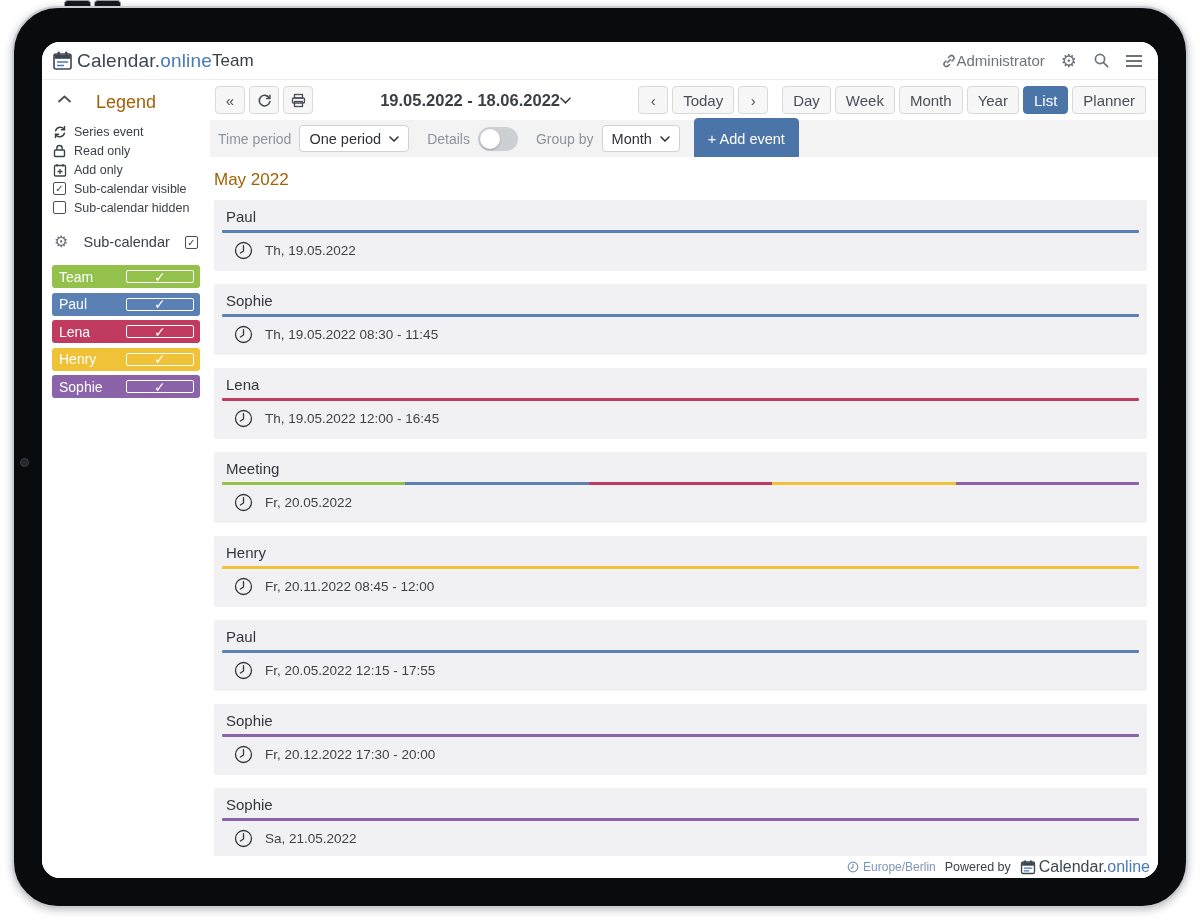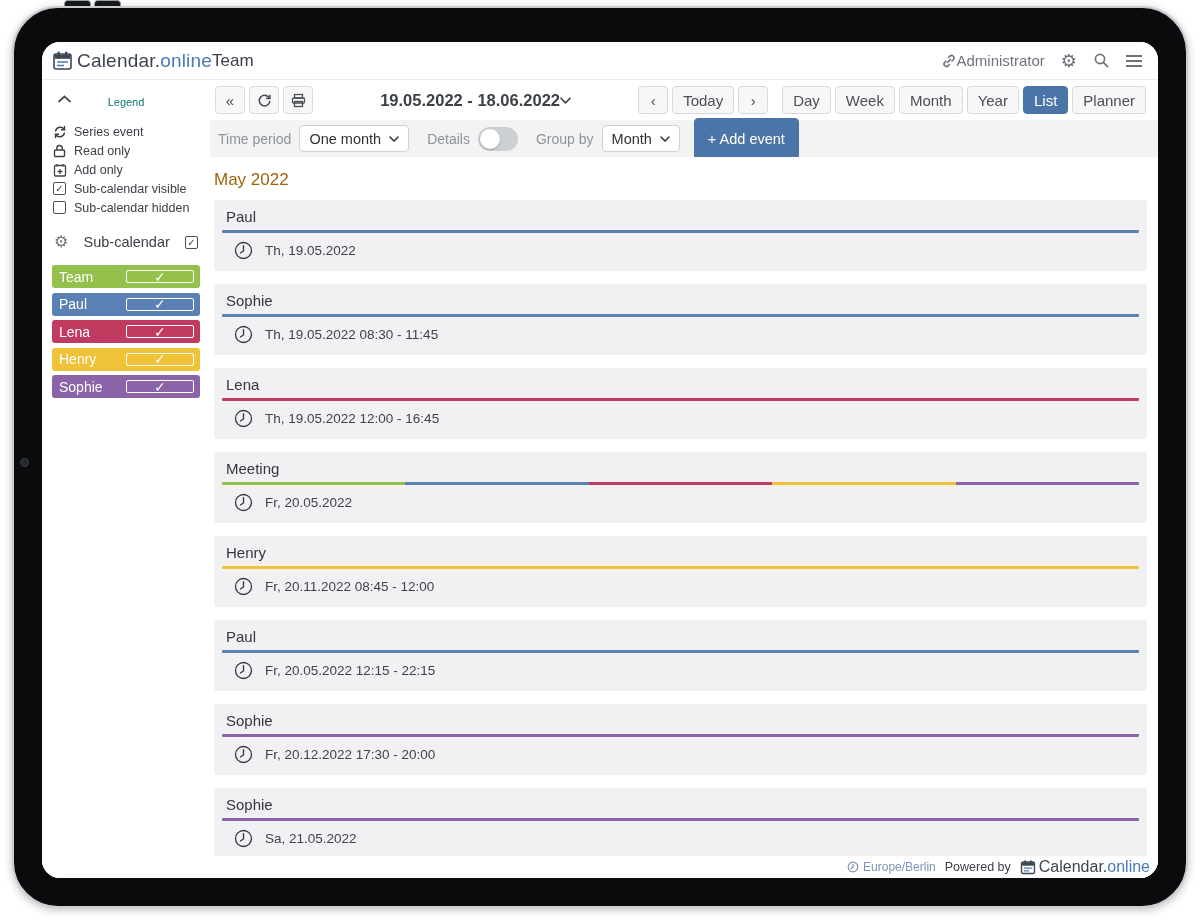--- a/index.html
+++ b/index.html
@@ -25,21 +25,21 @@
   .burger { display:flex; flex-direction:column; gap:3px; cursor:pointer; }
   .burger i { display:block; width:16px; height:2px; background:#6e737b; }
 
   
   .app-body { flex:1; display:flex; min-height:0; }
 
   
   .sidebar { width:168px; flex:0 0 168px; padding:10px 10px 0 10px; background:#fff; }
   .legend-head { position:relative; display:flex; align-items:center; justify-content:center; height:24px; margin-bottom:8px; }
   .legend-head .chev { position:absolute; left:6px; top:5px; cursor:pointer; }
-  .legend-title { font-size:11px; color:#0f766e; }
+  .legend-title { font-size:18px; color:#a16207; }
   .legend-list { list-style:none; }
   .legend-list li { display:flex; align-items:center; gap:7px; font-size:12.5px; color:#3c4147; height:19px; }
   .lg-ic { width:15px; display:flex; justify-content:center; }
   .cbx { width:13px; height:13px; border:1px solid #4a4f57; border-radius:2px; display:inline-flex; align-items:center; justify-content:center; font-size:10px; color:#3c4147; background:#fff; }
   .cbx.empty::after { content:""; }
   .subcal-head { display:flex; align-items:center; height:26px; margin:12px 2px 10px 2px; }
   .subcal-title { flex:1; text-align:center; font-size:14.5px; color:#3c4147; }
   .subcal-list { list-style:none; }
   .subcal-item { height:23px; border-radius:3px; margin-bottom:4.5px; display:flex; align-items:center; padding:0 6px 0 7px; cursor:pointer; }
   .subcal-item span { color:#fff; font-size:14px; flex:1; }
@@ -269,21 +269,21 @@
               <button class="btn">Month</button>
               <button class="btn">Year</button>
               <button class="btn active">List</button>
               <button class="btn">Planner</button>
             </div>
           </div>
 
           <div class="filterbar">
             <span class="flabel">Time period</span>
             <div class="fsel">
-              <span>One month</span>
+              <span>One period</span>
               <span>
                   <svg width="10" height="6" viewBox="0 0 10 6" fill="none" stroke="#2f3237" stroke-width="1.5" stroke-linecap="round">
                     <polyline points="1,1 5,5 9,1"></polyline>
                   </svg>
                 </span>
             </div>
             <span class="flabel" style="margin-left:10px">Details</span>
             <div class="toggle">
                 <span class="knob"></span>
               </div>
@@ -391,21 +391,21 @@
     <div class="ev-line">
                     <i style="background: rgb(91, 128, 180);"></i>
                   </div>
     <div class="ev-time">
       <span>
         <svg width="19" height="19" viewBox="0 0 19 19" fill="none" stroke="#33373d" stroke-width="1.3">
                         <circle cx="9.5" cy="9.5" r="8"></circle>
                         <polyline points="9.5,4.6 9.5,10 6.4,12" stroke-linecap="round"></polyline>
                       </svg>
       </span>
-      <span>Fr, 20.05.2022 12:15 - 22:15</span>
+      <span>Fr, 20.05.2022 12:15 - 17:55</span>
     </div>
   </div>
 
   <div class="event-card">
     <div class="ev-title">Sophie</div>
     <div class="ev-line">
                     <i style="background: rgb(138, 99, 169);"></i>
                   </div>
     <div class="ev-time">
       <span>

